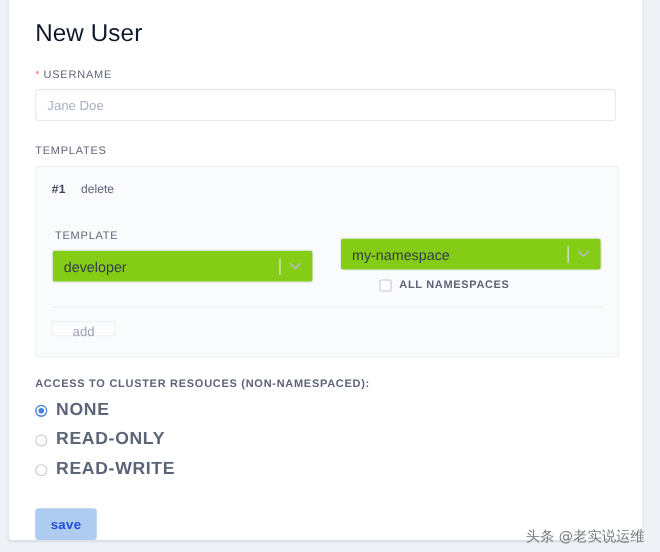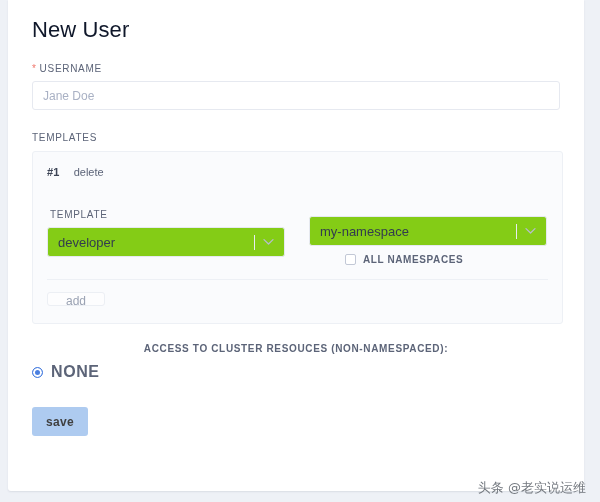--- a/index.html
+++ b/index.html
@@ -190,21 +190,20 @@
     cursor: pointer;
   }
 
   
   .access-block { margin-top: 19px; }
   .access-title {
     font-size: 10px;
     font-weight: bold;
     letter-spacing: 0.65px;
     color: #5c6478;
-    text-align: center;
   }
   .radio-row {
     display: flex;
     align-items: center;
     gap: 8px;
     margin-top: 9px;
     cursor: pointer;
   }
   .radio-mark {
     width: 11px;
@@ -228,21 +227,21 @@
   }
 
   
   .save-button {
     margin-top: 26px;
     width: 56px;
     height: 29px;
     background: #aecbf0;
     border: none;
     border-radius: 3px;
-    color: #404040;
+    color: #1d4ed8;
     font-family: "Liberation Sans", sans-serif;
     font-size: 12px;
     font-weight: bold;
     letter-spacing: 0.3px;
     cursor: pointer;
   }
 
   
   .watermark {
     position: absolute;
@@ -325,20 +324,28 @@
 
   
   <div class="access-block">
     <div class="access-title">ACCESS TO CLUSTER RESOUCES (NON-NAMESPACED):</div>
 
     <div class="radio-row">
       <span class="radio-mark checked"></span>
       <span class="radio-label">NONE</span>
     </div>
 
-
+    <div class="radio-row">
+      <span class="radio-mark"></span>
+      <span class="radio-label">READ-ONLY</span>
+    </div>
+
+    <div class="radio-row">
+      <span class="radio-mark"></span>
+      <span class="radio-label">READ-WRITE</span>
+    </div>
   </div>
 
   <button class="save-button">save</button>
 
 </div>
 
 <div class="watermark">头条 @老实说运维</div>
 
 </body></html>

